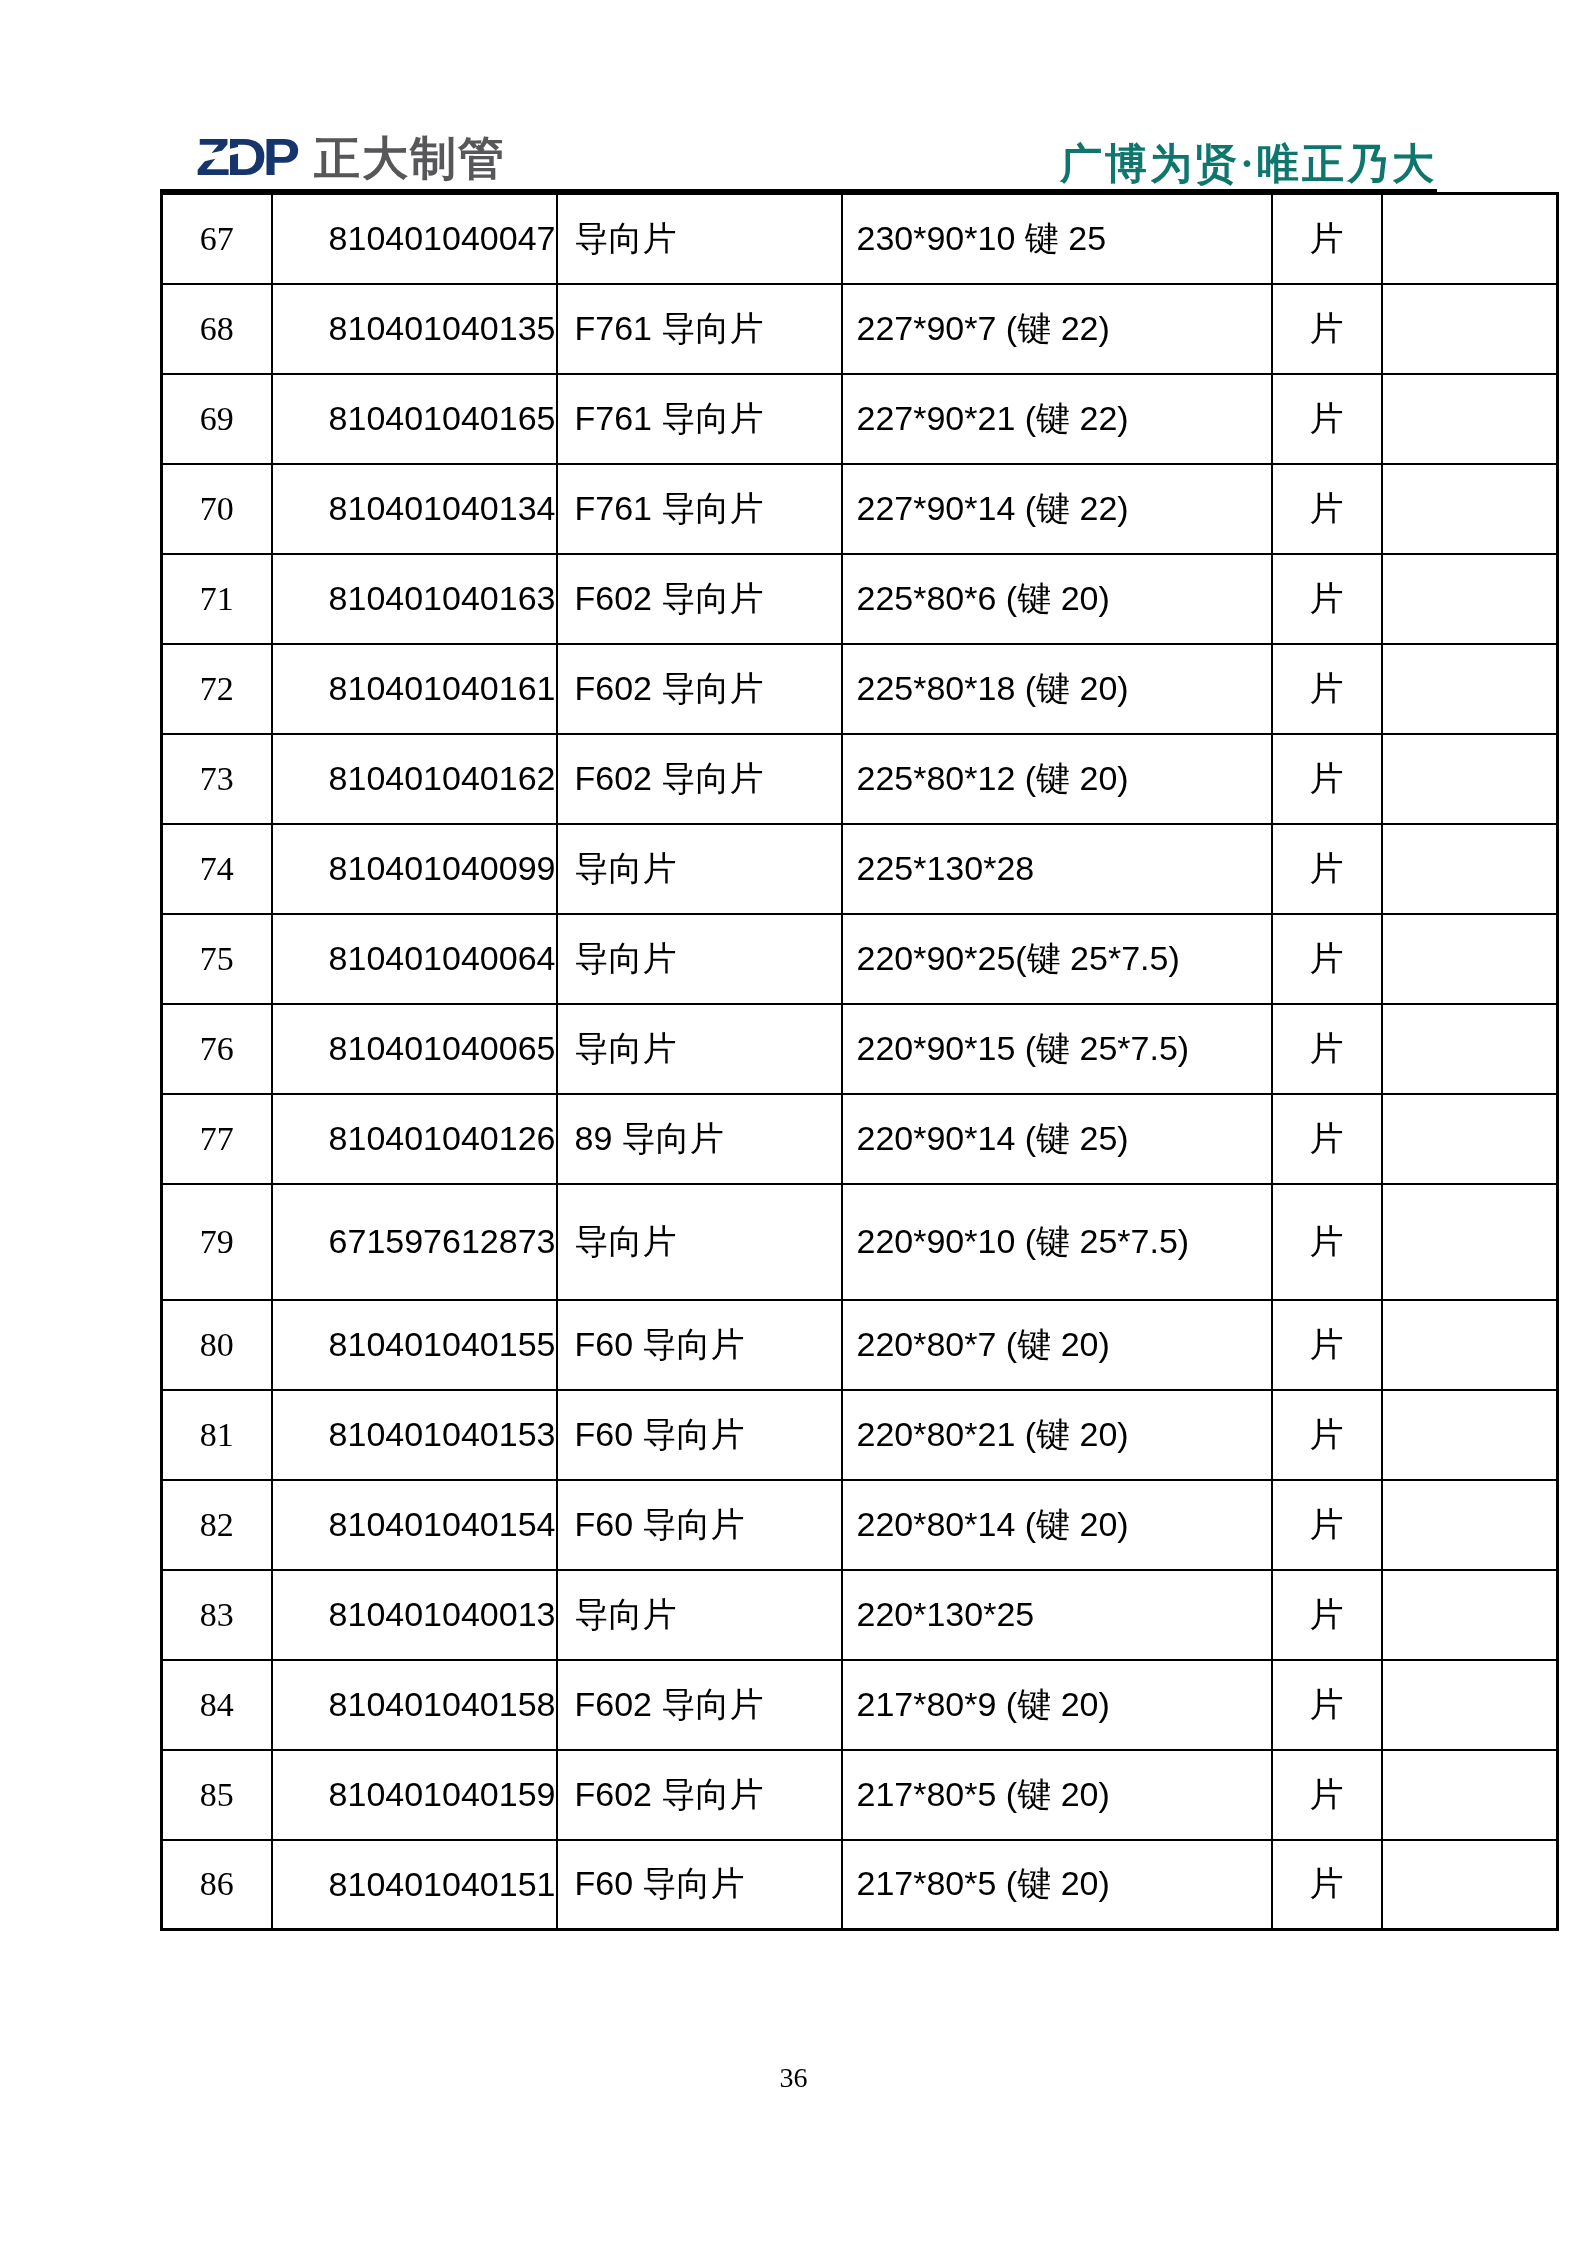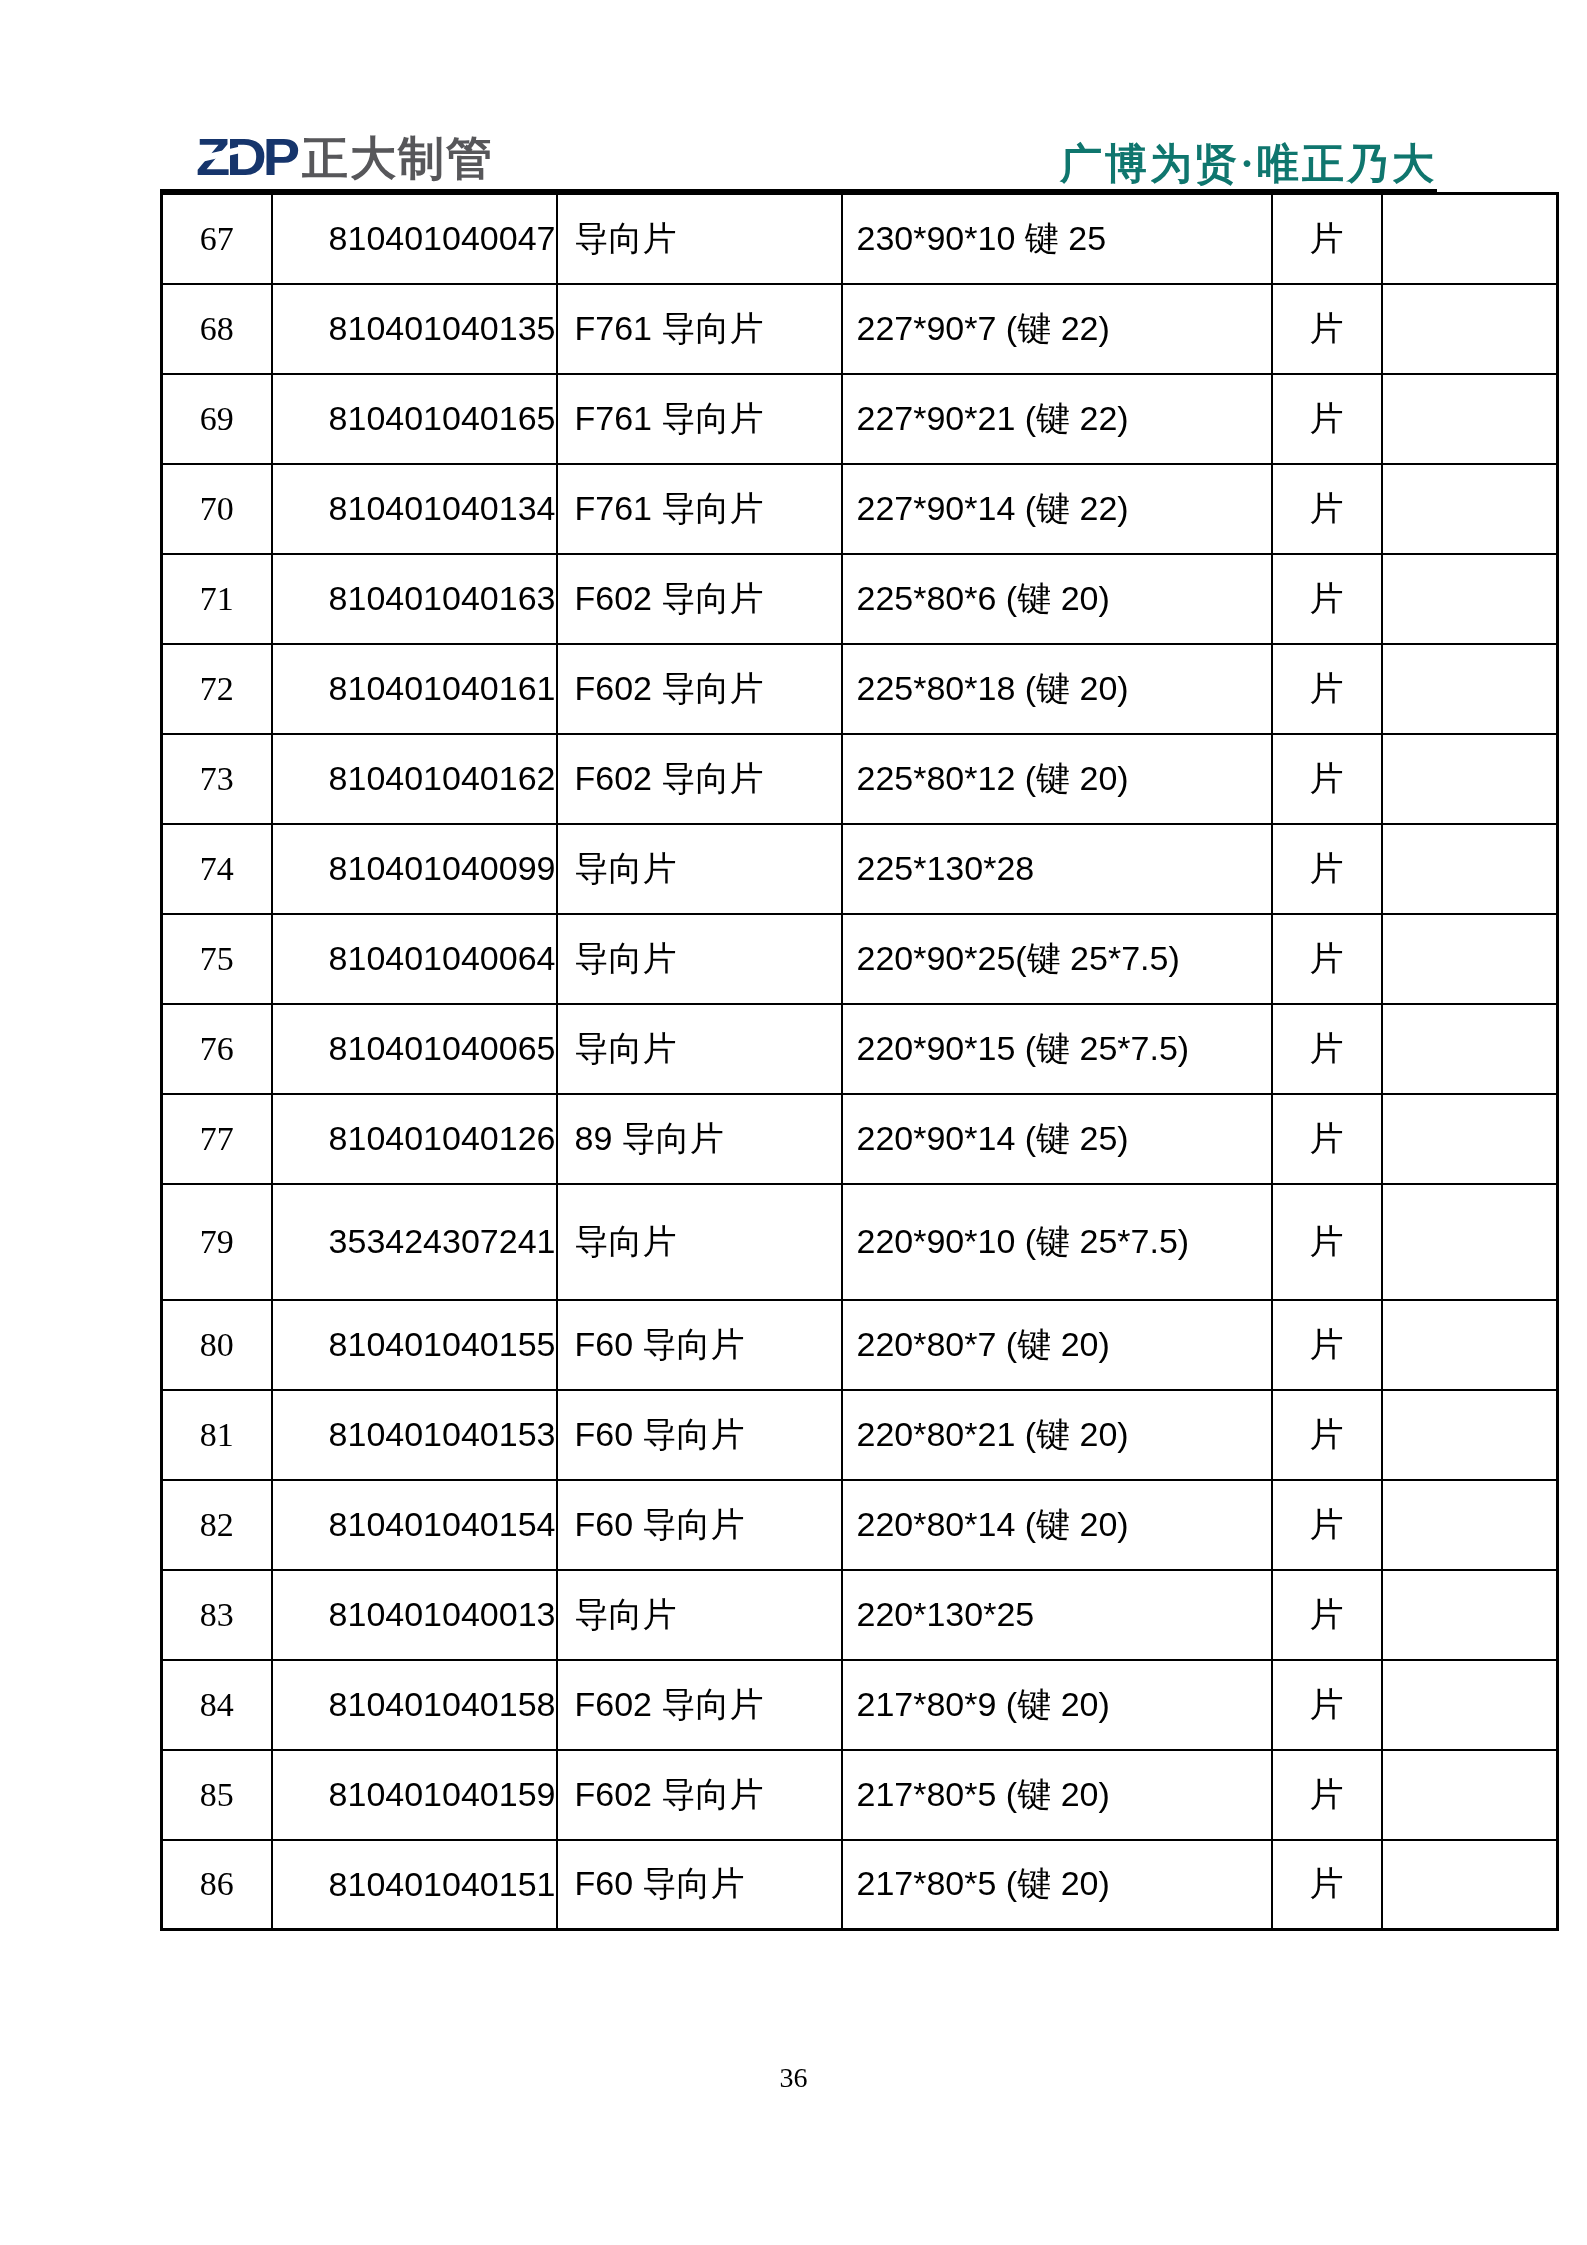--- a/index.html
+++ b/index.html
@@ -27,21 +27,21 @@
     transform:scaleY(0.92);
   }
   .zdp-swoosh{
     position:absolute; left:-4px; top:21px;
     width:52px; height:7px;
     background:#ffffff;
     transform:rotate(-14deg);
     border-radius:4px;
   }
   .logo-cn{
-    margin-left:6px;
+    margin-left:18px;
     font-family:"Liberation Sans","DejaVu Sans",sans-serif;
     font-weight:bold;
     font-size:46px; line-height:1;
     color:#57575a;
     letter-spacing:2px;
   }
   .slogan{
     position:absolute; top:143px; right:150px;
     font-family:"Liberation Serif","DejaVu Serif",serif;
     font-size:42px; line-height:1;
@@ -203,21 +203,21 @@
       <tr>
         <td class="c-num">77</td>
         <td class="c-code">810401040126</td>
         <td class="c-name">89 导向片</td>
         <td class="c-spec">220*90*14 (键 25)</td>
         <td class="c-unit">片</td>
         <td class="c-rem"></td>
       </tr>
       <tr>
         <td class="c-num">79</td>
-        <td class="c-code">353424307241</td>
+        <td class="c-code">671597612873</td>
         <td class="c-name">导向片</td>
         <td class="c-spec">220*90*10 (键 25*7.5)</td>
         <td class="c-unit">片</td>
         <td class="c-rem"></td>
       </tr>
       <tr>
         <td class="c-num">80</td>
         <td class="c-code">810401040155</td>
         <td class="c-name">F60 导向片</td>
         <td class="c-spec">220*80*7 (键 20)</td>

